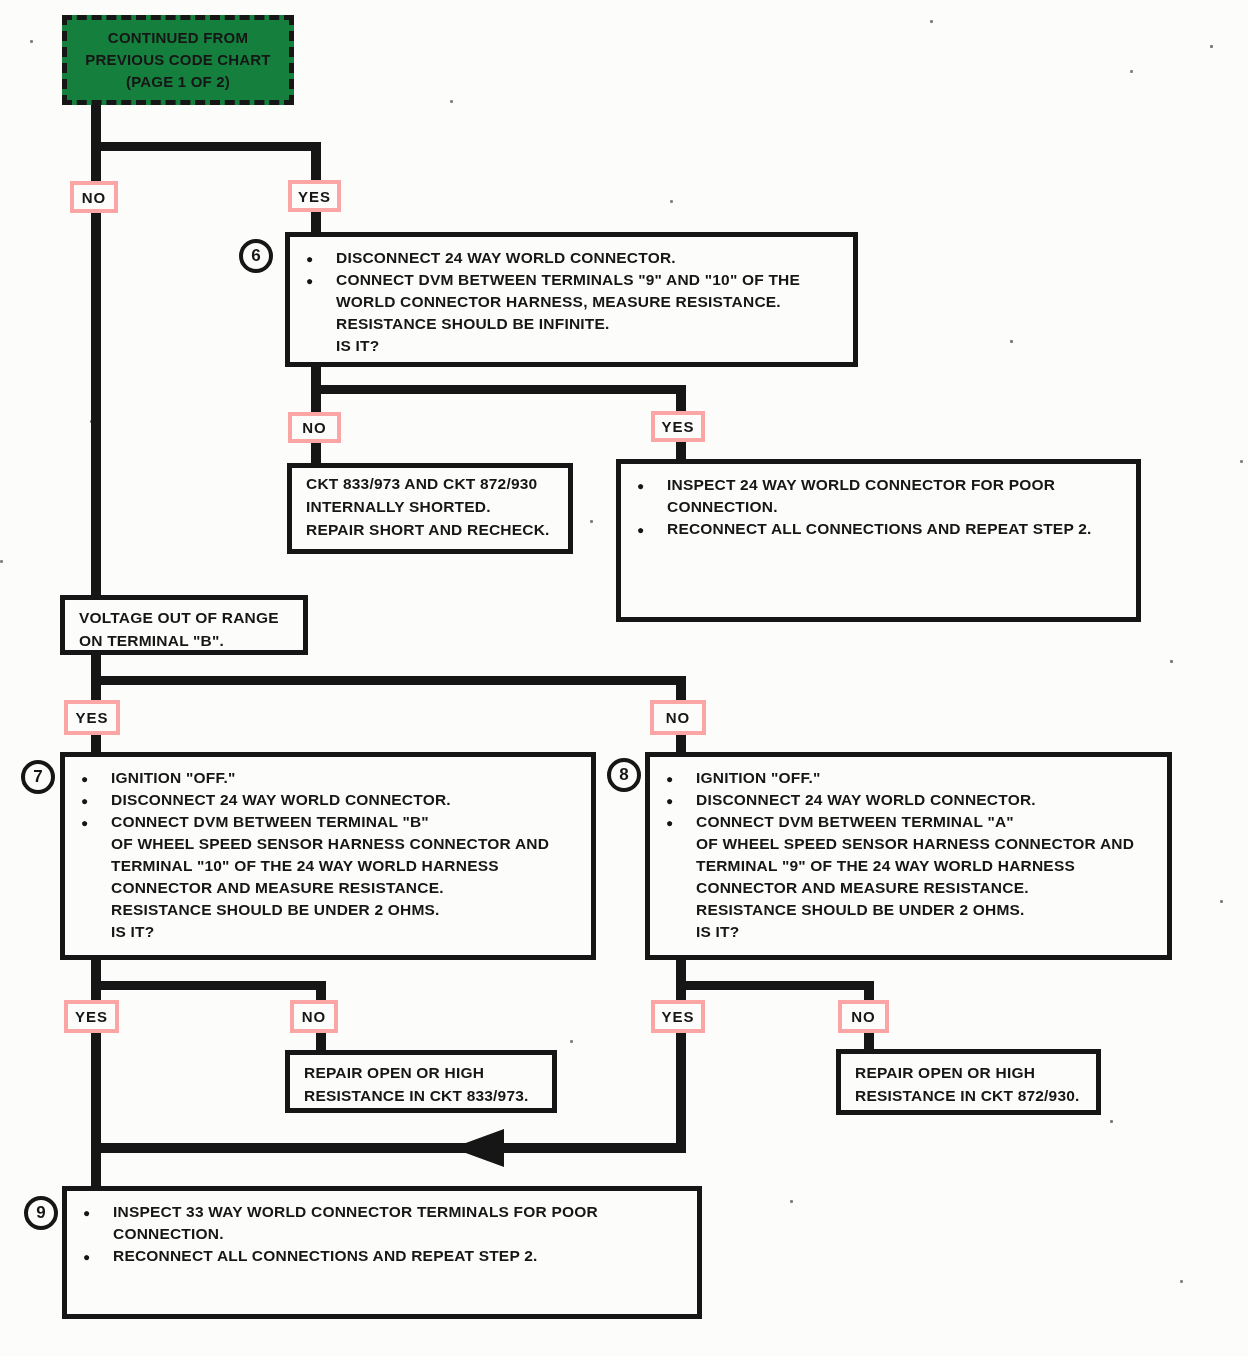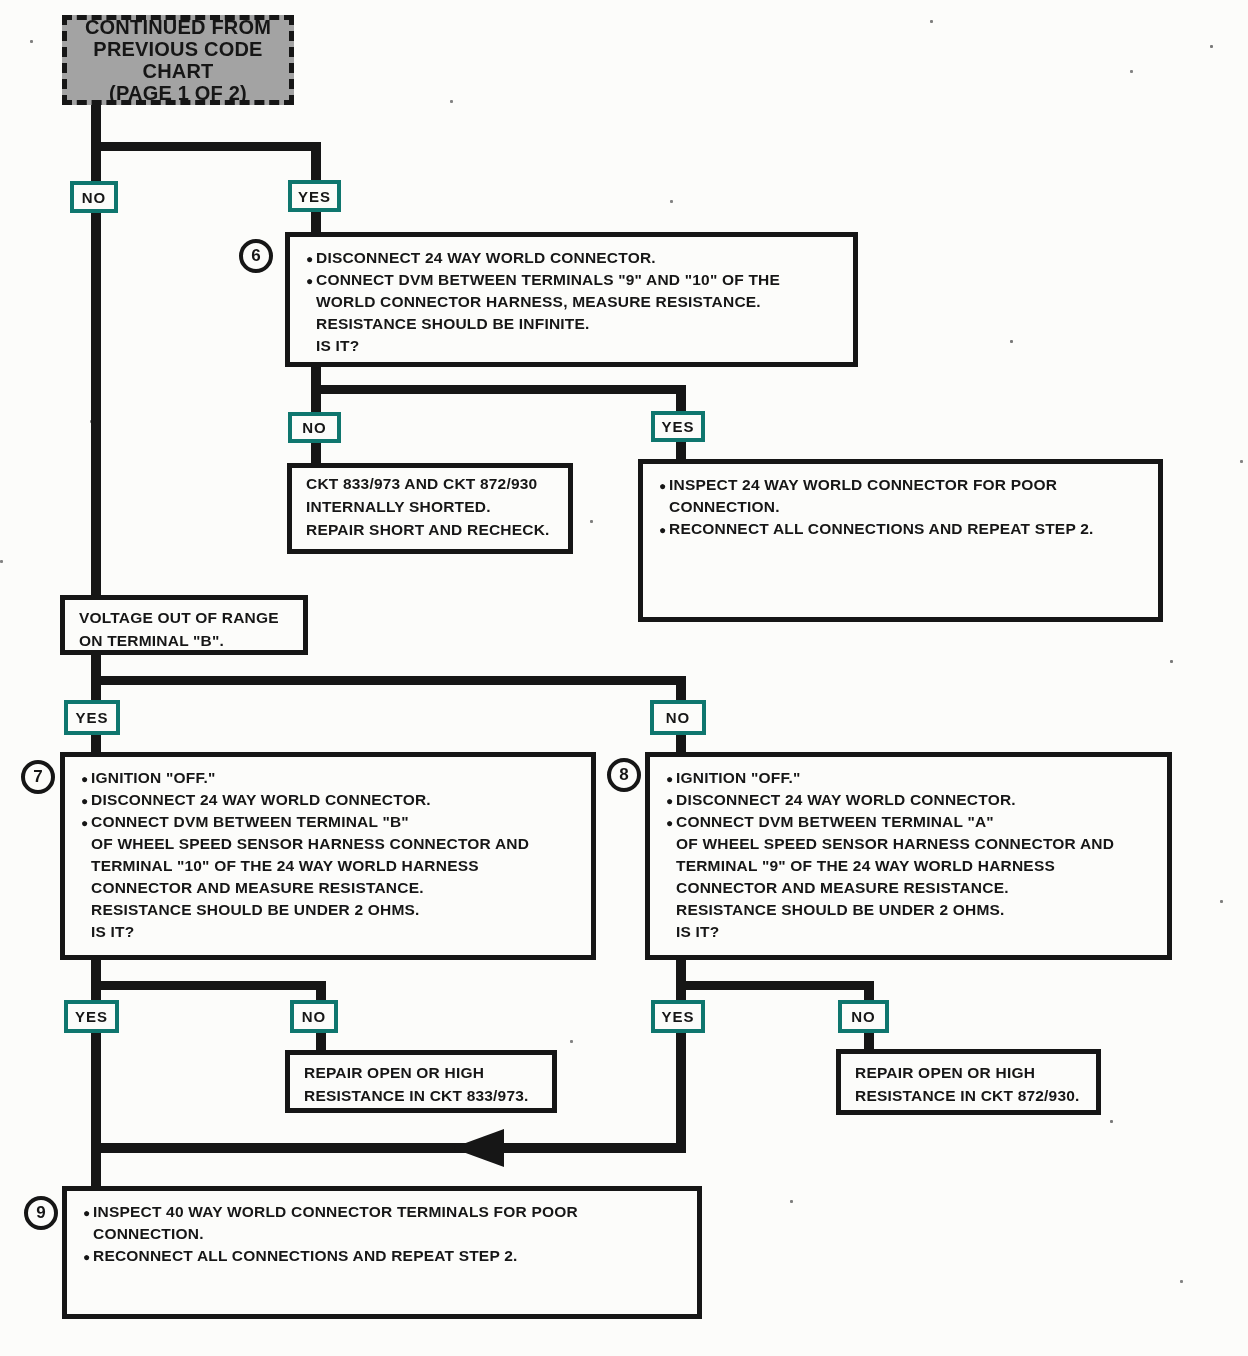--- a/index.html
+++ b/index.html
@@ -7,38 +7,38 @@
     position:relative;width:1248px;height:1356px;margin:0 auto;
     background:#fcfcfa;color:#161616;
     font-family:"Liberation Sans",sans-serif;overflow:hidden;
   }
   .line{position:absolute;background:#161616;}
   .pbox{
     position:absolute;background:#fcfcfa;border:5px solid #161616;
     box-sizing:border-box;font-weight:700;
   }
   .lbl{
-    position:absolute;background:#fcfcfa;border:4px solid #0f766e;
+    position:absolute;background:#fcfcfa;border:4px solid #fca5a5;
     box-sizing:border-box;display:flex;align-items:center;justify-content:center;
     font-weight:700;font-size:15px;letter-spacing:1px;
   }
   .circle{
     position:absolute;width:34px;height:34px;border:4px solid #161616;border-radius:50%;
     background:#fcfcfa;box-sizing:border-box;display:flex;align-items:center;justify-content:center;
     font-weight:700;font-size:17px;
   }
   .pre{white-space:pre-line;}
   .txtbox{padding:4px 8px 6px 14px;font-size:15.5px;line-height:23px;letter-spacing:.2px;}
   .bullets{list-style:none;margin:0;padding:10px 6px 6px 0;font-size:15.5px;line-height:22px;letter-spacing:.2px;}
-  .bullets li{position:relative;padding-left:26px;margin:0 0 0 0;}
+  .bullets li{position:relative;padding-left:46px;margin:0 0 0 0;}
   .bullets li::before{content:"\25CF";position:absolute;left:16px;top:1px;font-size:12px;}
   .startbox{
-    position:absolute;border:5px dashed #161616;background:#a3a3a3;box-sizing:border-box;
+    position:absolute;border:5px dashed #161616;background:#15803d;box-sizing:border-box;
     display:flex;align-items:center;justify-content:center;text-align:center;
-    font-weight:700;font-size:20px;line-height:22px;letter-spacing:.2px;
+    font-weight:700;font-size:15px;line-height:22px;letter-spacing:.2px;
   }
   .arrow-left{
     position:absolute;width:0;height:0;
     border-top:19px solid transparent;border-bottom:19px solid transparent;
     border-right:52px solid #161616;
   }
   .noise{position:absolute;width:3px;height:3px;background:#1c1c1c;border-radius:1px;
     box-shadow: 420px 60px #222, 900px -20px #1a1a1a, 1100px 30px #222, 1180px 5px #111,
     -30px 520px #222, 560px 480px #1a1a1a, 880px 540px #222, 1140px 620px #111,
     150px 780px #222, 1190px 860px #1a1a1a, 540px 1000px #222, 1080px 1080px #111,
@@ -106,21 +106,21 @@
     <span>NO</span>
   </div>
   <div class="lbl" style="left:651px;top:411px;width:54px;height:31px">
     <span>YES</span>
   </div>
 
   <div class="pbox txtbox pre" style="left:287px;top:463px;width:286px;height:91px">CKT  833/973 AND CKT 872/930
 INTERNALLY SHORTED.
 REPAIR SHORT AND RECHECK.</div>
 
-  <div class="pbox" style="left:638px;top:459px;width:525px;height:163px">
+  <div class="pbox" style="left:616px;top:459px;width:525px;height:163px">
     <ul class="bullets">
       <li class="pre">INSPECT 24 WAY WORLD CONNECTOR FOR POOR
 CONNECTION.</li>
       <li class="pre">RECONNECT ALL CONNECTIONS AND REPEAT STEP 2.</li>
     </ul>
   </div>
 
   <div class="pbox txtbox pre" style="left:60px;top:595px;width:248px;height:60px;padding-top:6px">VOLTAGE OUT OF RANGE
 ON TERMINAL "B".</div>
 
@@ -180,19 +180,19 @@
   <div class="pbox txtbox pre" style="left:285px;top:1050px;width:272px;height:63px;padding-top:6px">REPAIR OPEN OR HIGH
 RESISTANCE IN CKT 833/973.</div>
   <div class="pbox txtbox pre" style="left:836px;top:1049px;width:265px;height:66px;padding-top:7px">REPAIR OPEN OR HIGH
 RESISTANCE IN CKT 872/930.</div>
 
   <div class="circle" style="left:24px;top:1196px">
     <span>9</span>
   </div>
   <div class="pbox" style="left:62px;top:1186px;width:640px;height:133px">
     <ul class="bullets">
-      <li class="pre">INSPECT 40 WAY WORLD CONNECTOR TERMINALS FOR POOR
+      <li class="pre">INSPECT 33 WAY WORLD CONNECTOR TERMINALS FOR POOR
 CONNECTION.</li>
       <li class="pre">RECONNECT ALL CONNECTIONS AND REPEAT STEP 2.</li>
     </ul>
   </div>
 
 </div>
 
 </body></html>

